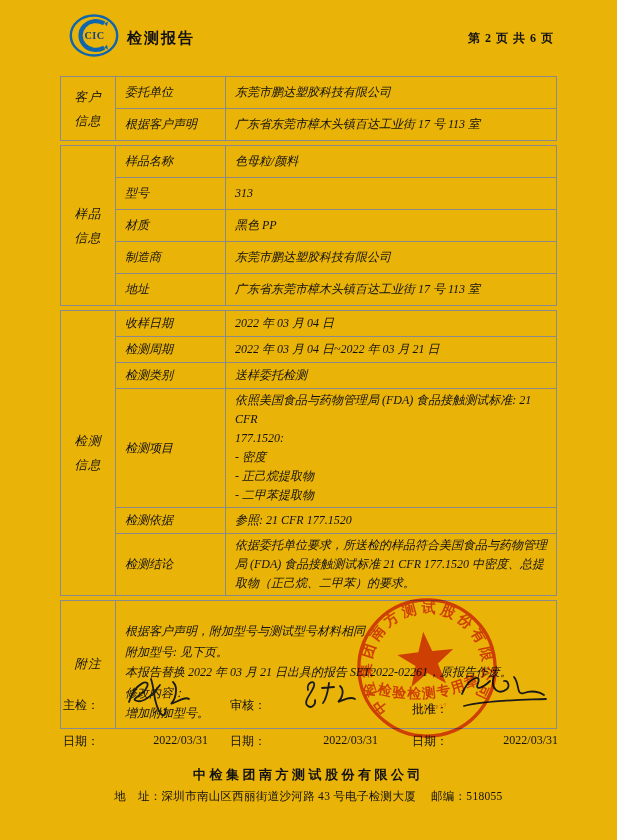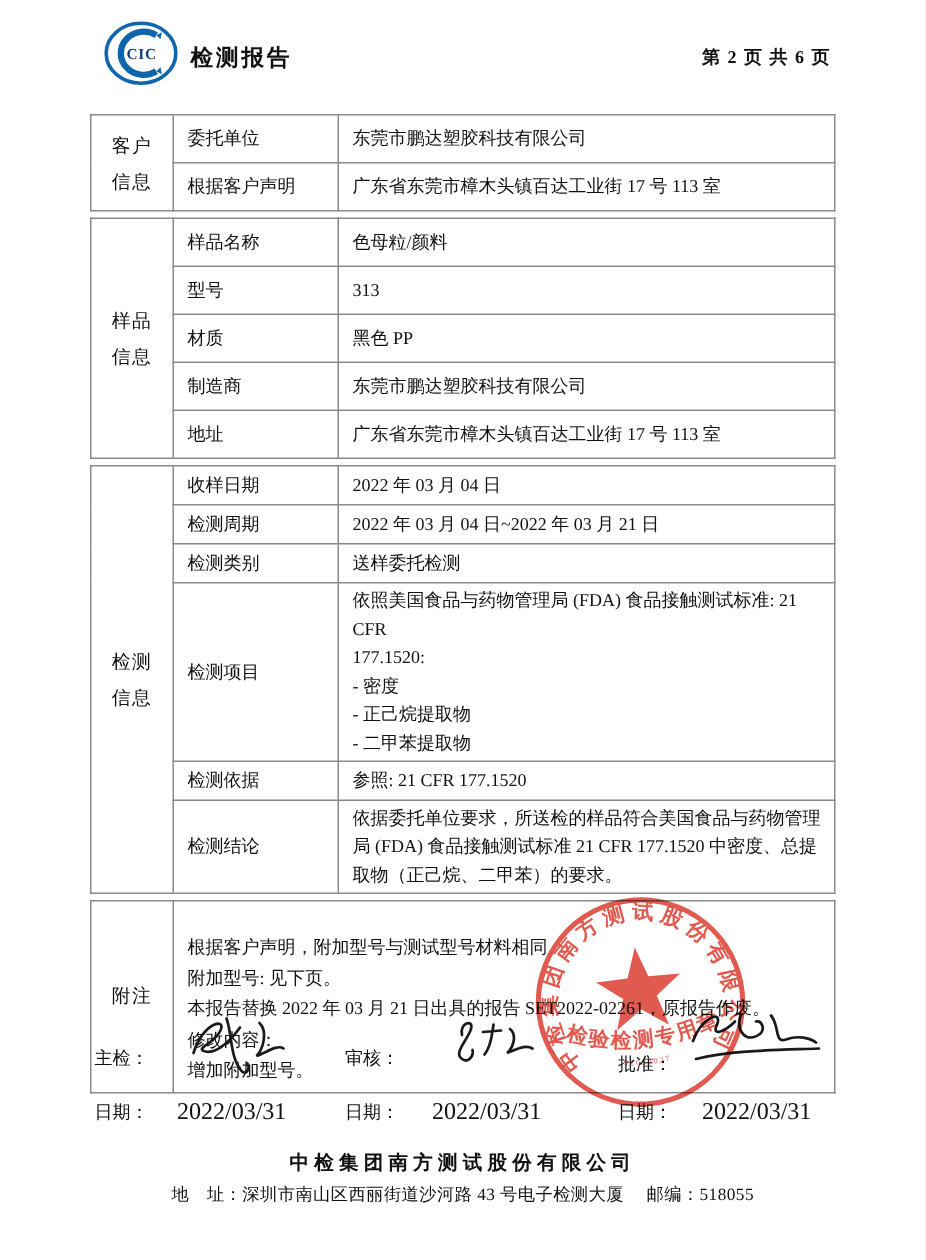--- a/index.html
+++ b/index.html
@@ -1,41 +1,41 @@
 <!DOCTYPE html>
 <html><head>
 <meta charset="utf-8">
 <style>
   html,body{margin:0;padding:0;background:#e8e8e8;}
   .page{
-    position:relative;width:617px;height:840px;background:#ffffff;
+    position:relative;width:617px;height:840px;background:#eab308;
     font-family:"Liberation Serif","DejaVu Serif",serif;color:#111;
     overflow:hidden;margin:0 auto;
   }
   
   .logo{position:absolute;left:68px;top:13px;width:52px;height:45px;}
   .hdr-title{position:absolute;left:127px;top:29px;font-size:15px;font-weight:bold;letter-spacing:2px;}
   .hdr-no{position:absolute;left:233px;top:30px;font-size:12px;font-weight:bold;}
   .hdr-page{position:absolute;left:468px;top:30px;font-size:12px;font-weight:bold;letter-spacing:1px;}
   
-  .tables{position:absolute;left:60px;top:76px;width:497px;}
+  .tables{position:absolute;left:60px;top:76px;width:497px;font-style:italic;}
   table{border-collapse:collapse;width:497px;table-layout:fixed;margin:0 0 4px 0;
         border:1.5px solid #8a8a8a;}
   td{border:1px solid #8a8a8a;font-size:12px;vertical-align:middle;overflow:hidden;}
   col.sec{width:55px;} col.lbl{width:110px;}
   .c-section{text-align:center;white-space:pre-line;line-height:24px;font-size:12.5px;letter-spacing:1px;}
   .c-label{padding:0 8px 0 9px;}
   .c-value{padding:2px 6px 2px 9px;white-space:pre-line;line-height:19px;}
   .h33{height:31px;} .h26{height:25px;}
   .notes-content{padding:20px 6px 4px 9px;white-space:pre-line;line-height:20.5px;font-size:12px;vertical-align:middle;}
   
   .sig-label{position:absolute;font-size:12px;}
   .sig-svg{position:absolute;}
   .date-label{position:absolute;font-size:12px;}
-  .date-value{position:absolute;font-size:16px;width:90px;text-align:left;}
+  .date-value{position:absolute;font-size:12px;width:90px;text-align:right;}
   
   .stamp{position:absolute;left:353px;top:593px;width:148px;height:150px;
          transform:rotate(-6deg);opacity:.88;mix-blend-mode:multiply;pointer-events:none;}
   
   .footer{position:absolute;left:0;top:766px;width:617px;text-align:center;}
   .f-company{font-size:13px;font-weight:bold;letter-spacing:3.5px;}
   .f-line{font-size:11.5px;margin-top:4.5px;letter-spacing:.3px;}
   .f-link{color:#0000cc;text-decoration:underline;font-family:"Liberation Mono","DejaVu Sans Mono",monospace;font-size:11px;}
   .ink{stroke:#1a1a1a;stroke-width:1.8;fill:none;stroke-linecap:round;}
 </style>

